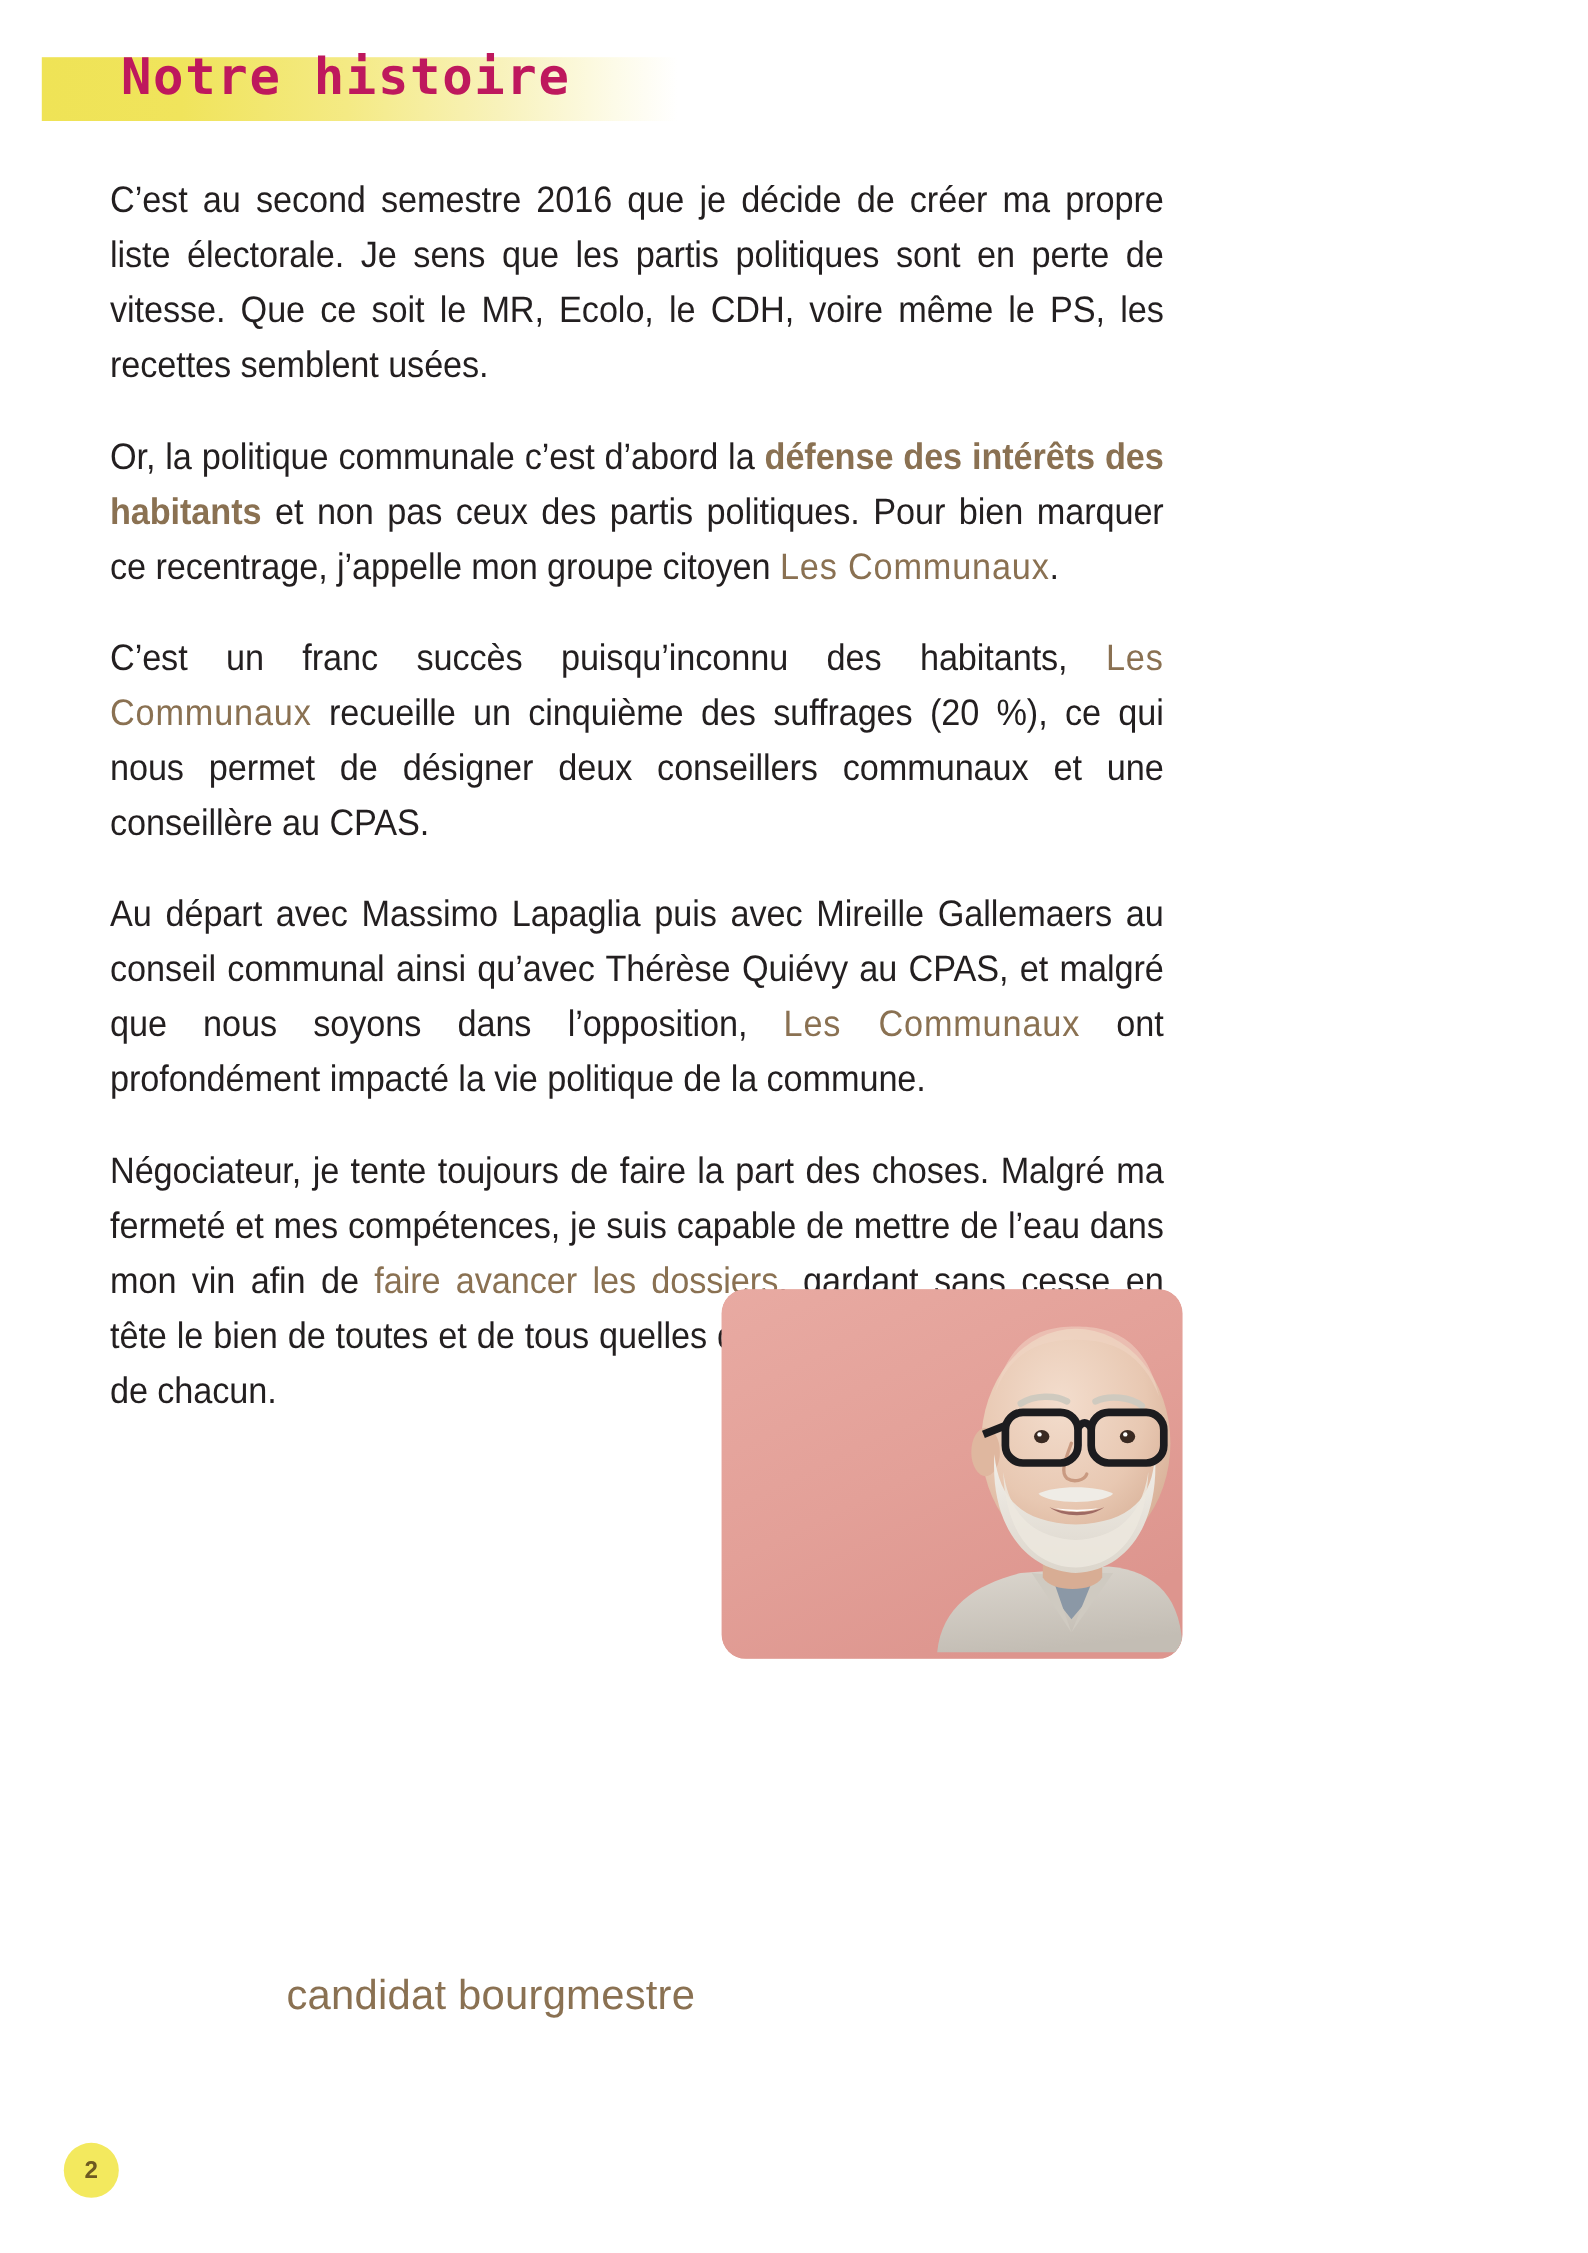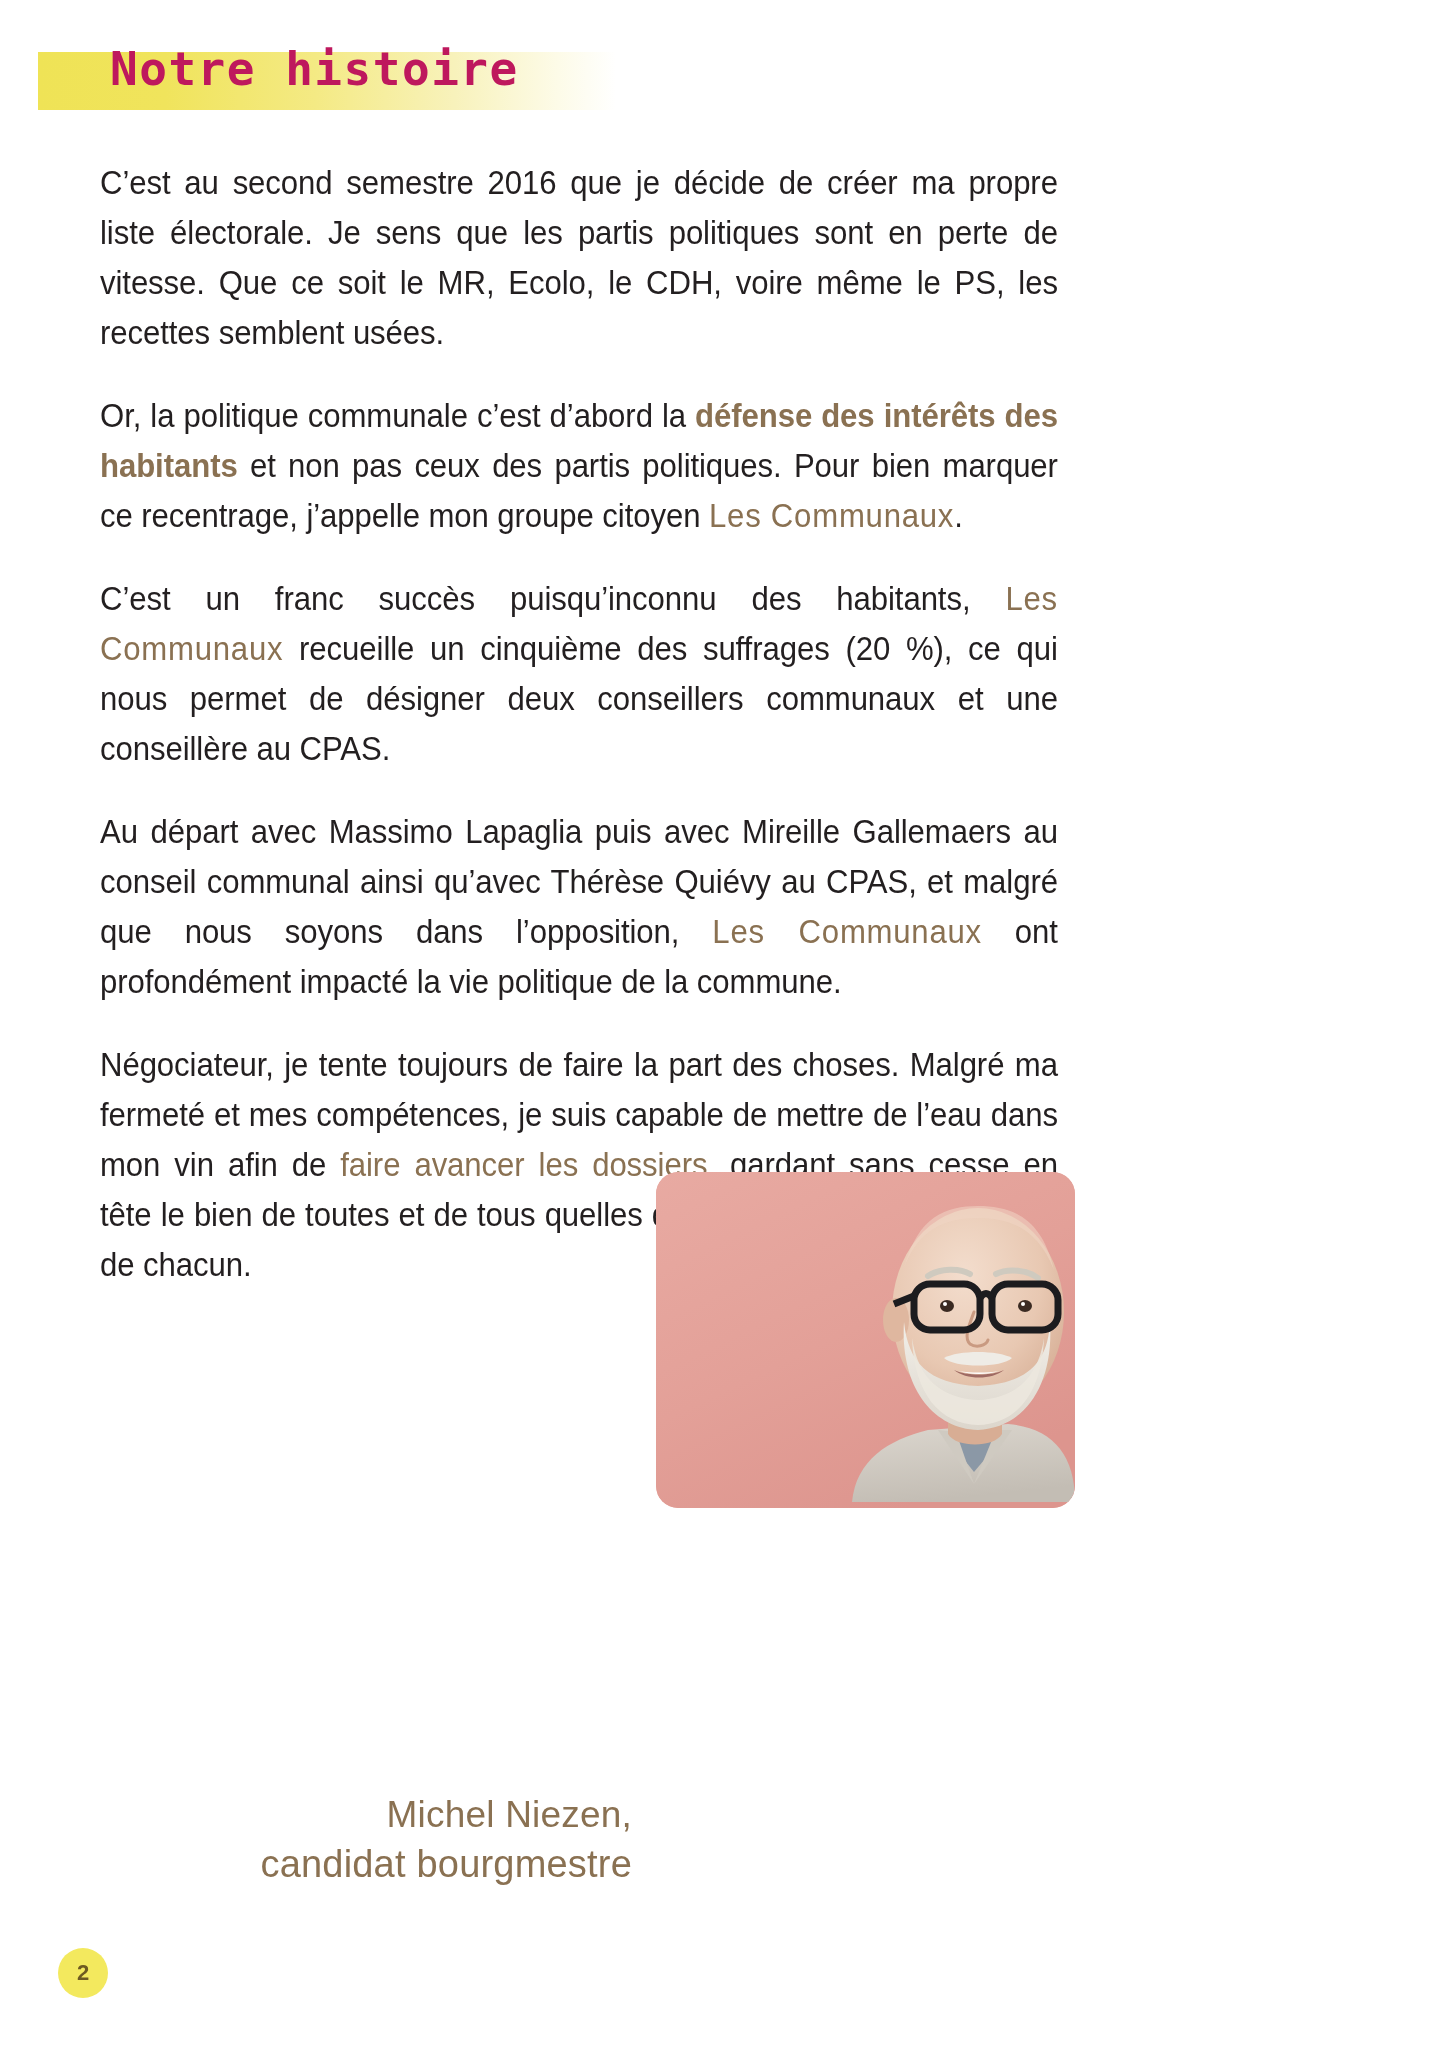--- a/index.html
+++ b/index.html
@@ -216,17 +216,16 @@
       <circle cx="289" cy="132" r="2" fill="#ffffff"></circle>
       <circle cx="367" cy="132" r="2" fill="#ffffff"></circle>
 
       <path d="M248 96 C262 44 290 34 322 34 C356 34 386 46 398 98
                C382 58 356 46 322 46 C288 46 262 58 248 96 Z" fill="#f0d6c4" opacity="0.55"></path>
     </g>
   </svg>
 </div>
 
 <div class="caption">
-  <span class="caption-name">Michel Niezen,</span>
   <span class="caption-role">candidat bourgmestre</span>
 </div>
 
 <div class="page-number">2</div>
 
 </body></html>

